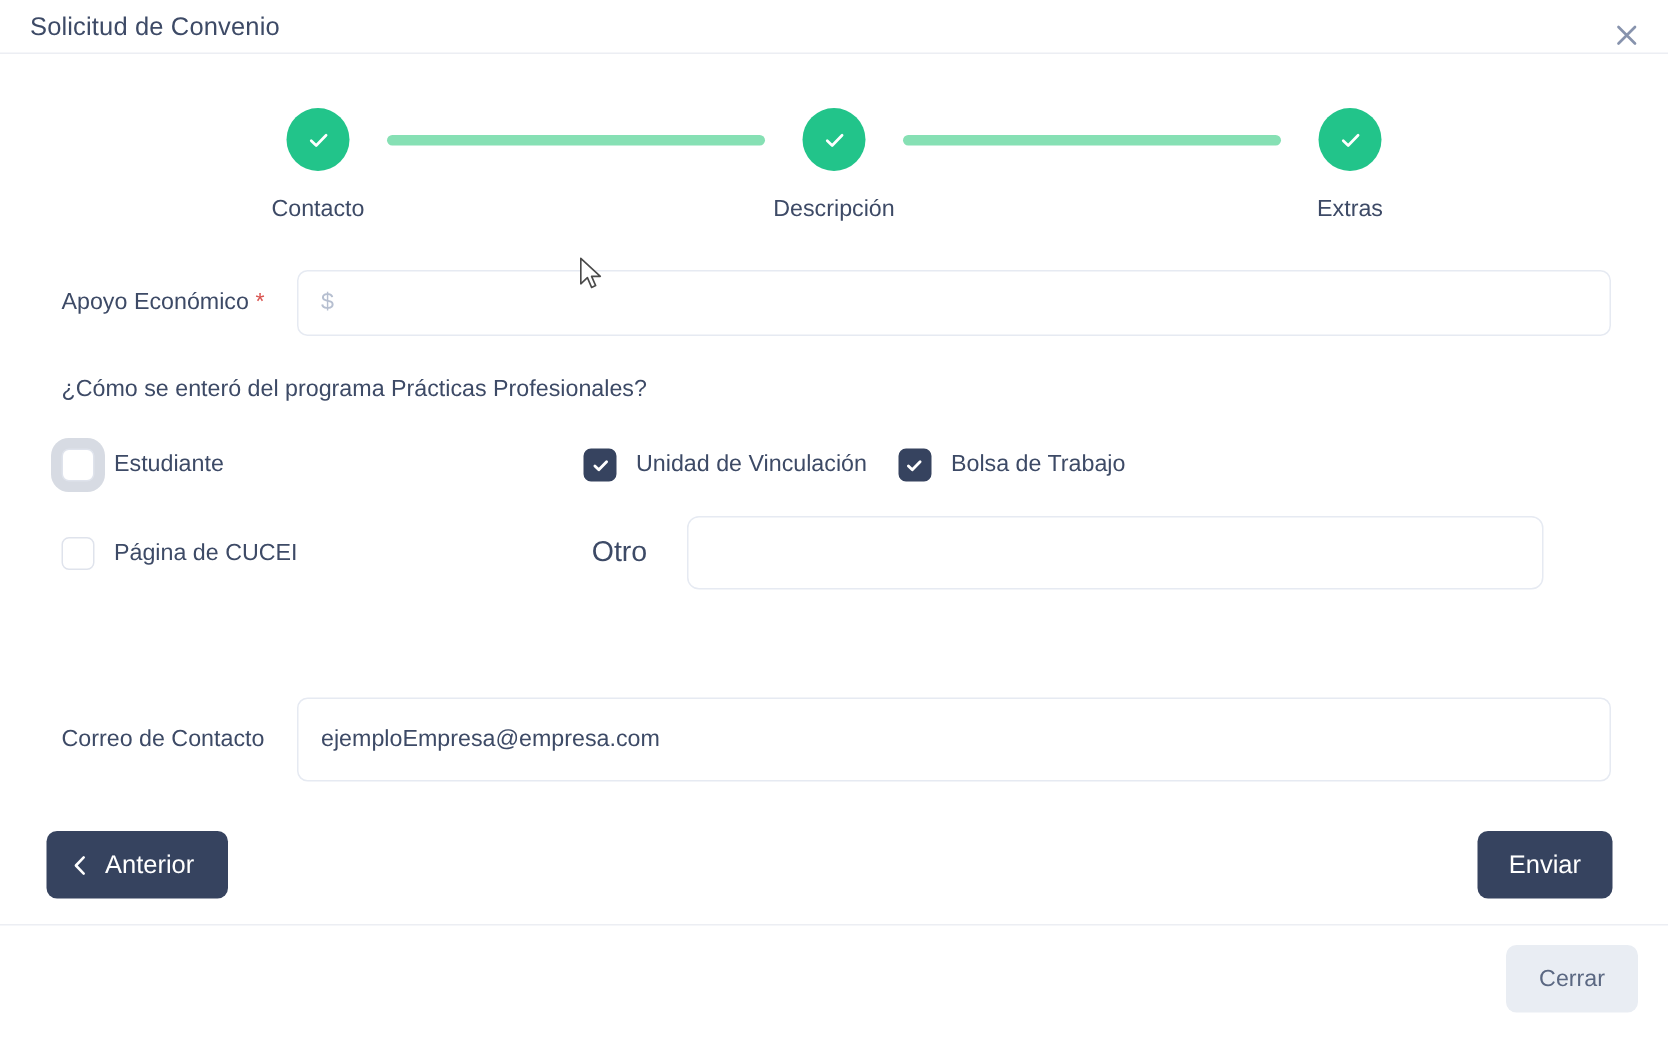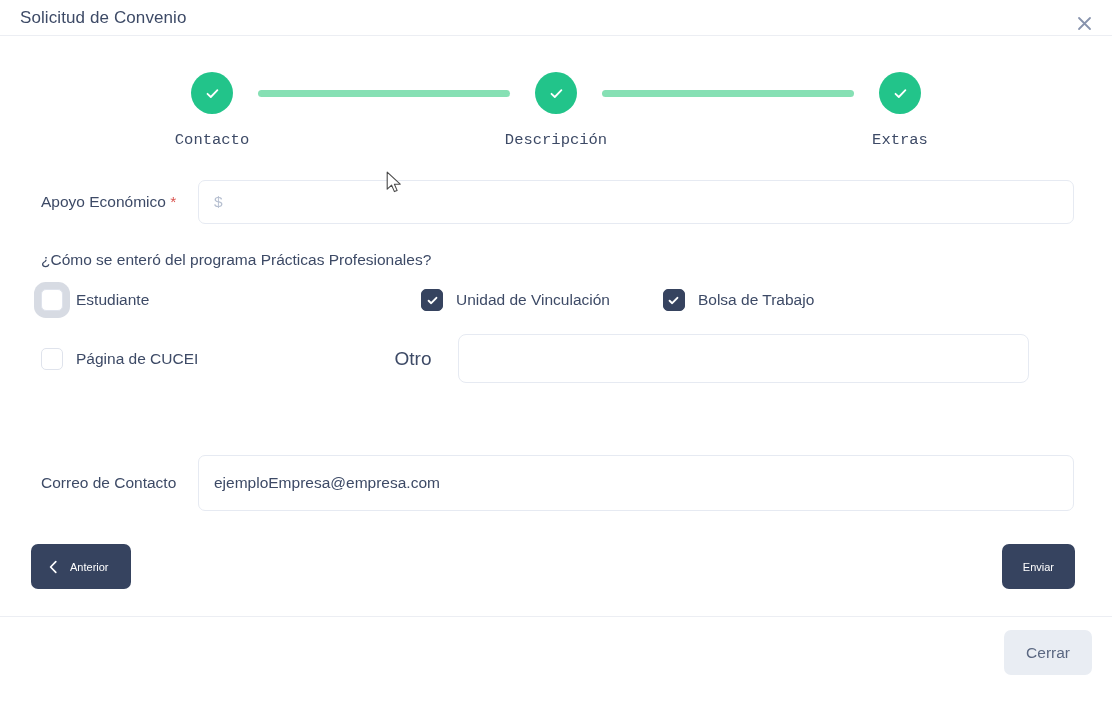--- a/index.html
+++ b/index.html
@@ -51,21 +51,20 @@
     position: relative;
   }
 
   
   .stepper {
     display: flex;
     align-items: flex-start;
     margin: 0 auto;
     padding-top: 36px;
     width: 780px;
-    font-family: Liberation Mono, monospace;
   }
   .step {
     display: flex;
     flex-direction: column;
     align-items: center;
     width: 92px;
     flex: 0 0 auto;
   }
   .step-circle {
     width: 42px;
@@ -126,22 +125,21 @@
     margin-top: 27px;
     padding-left: 21px;
     font-size: 15.5px;
     color: #3d4a66;
   }
 
   
   .check-row {
     display: flex;
     align-items: flex-start;
-    margin-top: 20px;
-    gap: 32px;
+    margin-top: 30px;
   }
   .check-col {
     display: flex;
     align-items: center;
     flex: 0 0 348px;
     padding-left: 21px;
   }
   .check-col.wide { flex: 0 0 auto; }
 
   .cb {
@@ -212,21 +210,21 @@
   
   .btn-row {
     display: flex;
     align-items: center;
     justify-content: space-between;
     margin-top: 33px;
     padding: 0 17px 0 11px;
   }
   .btn {
     font-family: "Liberation Sans", sans-serif;
-    font-size: 11px;
+    font-size: 17px;
     border: none;
     border-radius: 7px;
     cursor: pointer;
     height: 45px;
     color: #ffffff;
     background: #36435f;
     display: flex;
     align-items: center;
     justify-content: center;
   }

